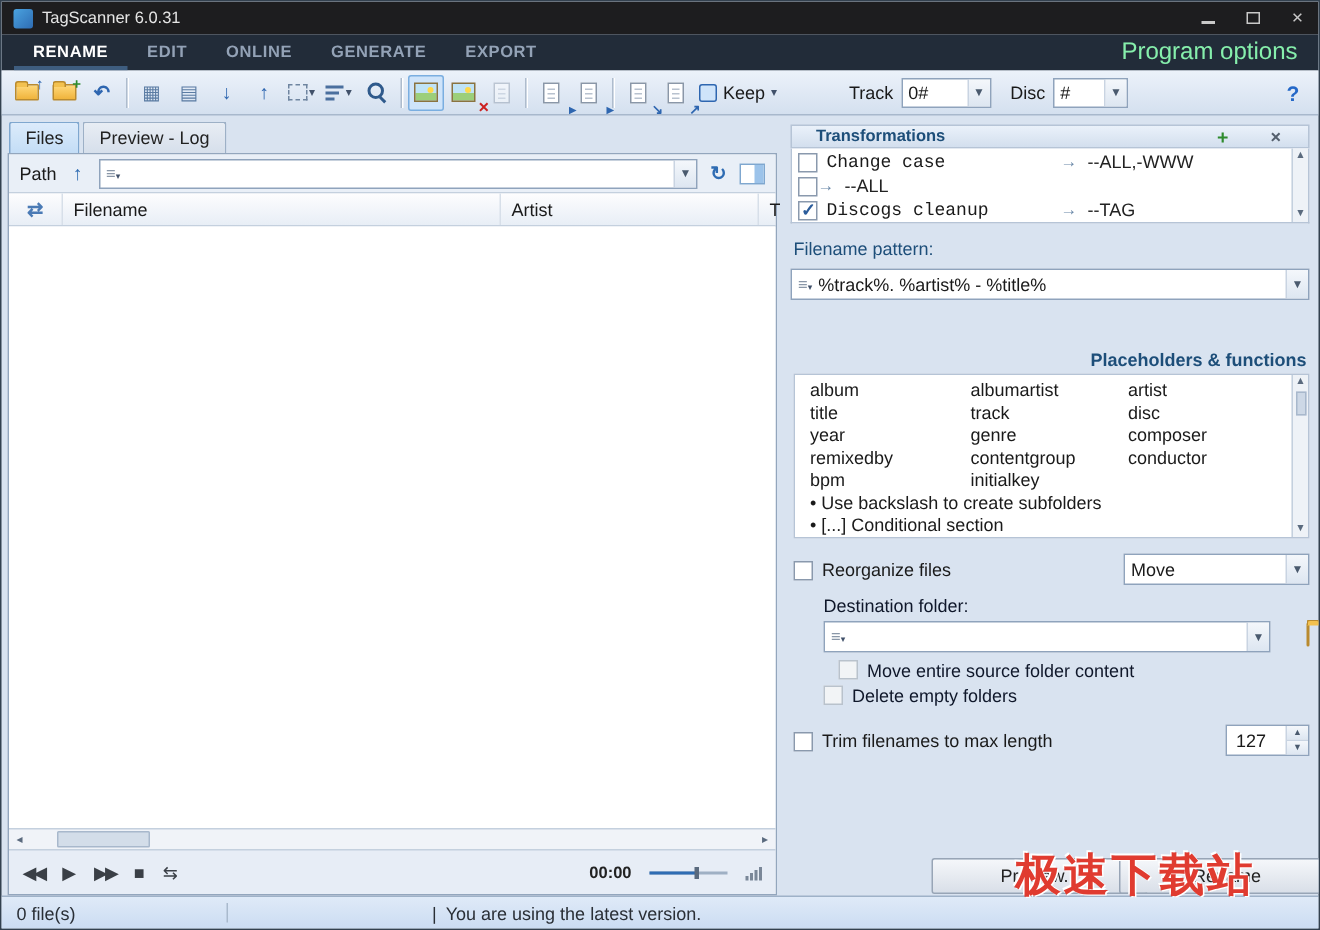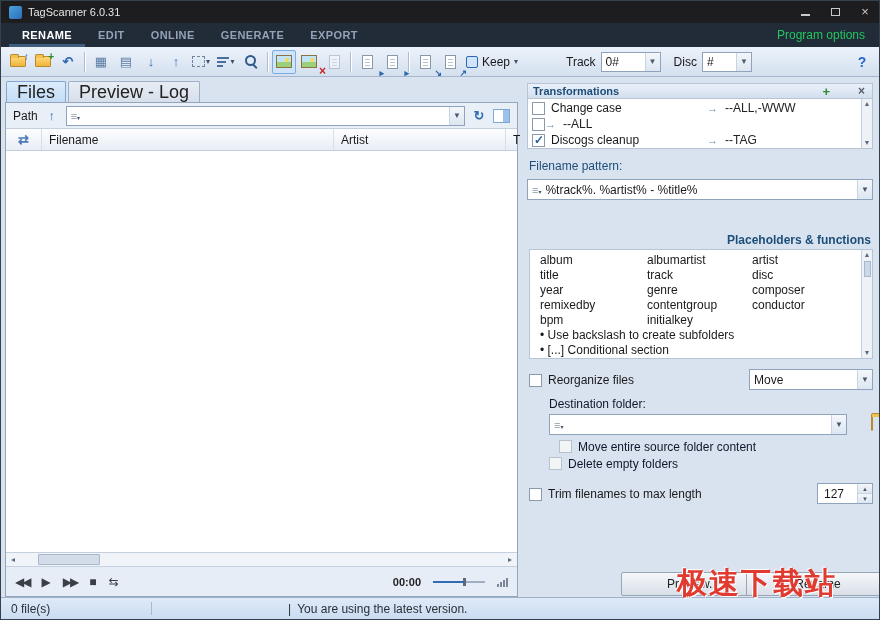--- a/index.html
+++ b/index.html
@@ -16,22 +16,22 @@
   .wc-min-bar { width:9px; height:2px; background:#c9c9c9; margin-top:6px; }
   .wc-max-box { width:9px; height:8px; border:1px solid #c9c9c9; }
   .wc-close-x { font-size:13px; line-height:12px; }
 
   
   .menubar { position:absolute; left:0; top:22px; right:0; height:24px; background:#222c39;
              display:flex; align-items:stretch; padding-left:8px; font-size:11px; font-weight:bold;
              letter-spacing:.4px; color:#93a2b6; }
   .menu-item { padding:0 13px; display:flex; align-items:center; }
   .menu-item.active { color:#fff; box-shadow:inset 0 -3px 0 #3e5d7f; }
-  .program-options { margin-left:auto; font-weight:normal; letter-spacing:0; font-size:12px;
-                     color:#22c55e; padding:0 14px; display:flex; align-items:center; }
+  .program-options { margin-left:auto; font-weight:normal; letter-spacing:0; font-size:16px;
+                     color:#86efac; padding:0 14px; display:flex; align-items:center; }
 
   
   .toolbar { position:absolute; left:0; top:46px; right:0; height:30px;
              background:linear-gradient(#ecf2fa,#d4e0ef); border-bottom:1px solid #a8b8cc;
              display:flex; align-items:center; padding:0 5px; gap:1px; }
   .tbtn { min-width:24px; height:24px; display:flex; align-items:center; justify-content:center;
           border-radius:2px; gap:1px; }
   .tbtn.active { background:#cfe4fa; border:1px solid #7aaee0; }
   .tbtn.disabled { opacity:.45; }
   .tsep { width:1px; height:20px; background:#aebccd; box-shadow:1px 0 0 #fff; margin:0 3px; }
@@ -78,21 +78,21 @@
   .combo-btn { margin-left:auto; width:15px; align-self:stretch; display:flex; align-items:center;
                justify-content:center; color:#4a5a6e; font-size:8px; border-left:1px solid #c9d4e2;
                background:linear-gradient(#f4f7fb,#dde6f1); }
   .filter-glyph { color:#8a97a8; font-size:11px; padding-left:4px; white-space:nowrap; }
   .filter-glyph .chev { font-size:6px; }
 
   
   .left-panel { position:absolute; left:4px; top:80px; width:513px; height:516px;
                 display:flex; flex-direction:column; }
   .left-tabs { height:21px; display:flex; gap:2px; padding-left:1px; }
-  .tab { padding:0 10px; display:flex; align-items:center; font-size:18px;
+  .tab { padding:0 10px; display:flex; align-items:center; font-size:12px;
          background:linear-gradient(#e8edf4,#d6dfeb); border:1px solid #9db0c6; border-bottom:none;
          border-radius:2px 2px 0 0; color:#222; }
   .tab.active { background:linear-gradient(#dcebfb,#c3ddf6); border-color:#7fa7cf; }
   .left-body { flex:1; border:1px solid #93a6bd; background:#fff; display:flex; flex-direction:column; }
 
   .path-row { height:26px; background:#e9eff7; border-bottom:1px solid #c4d0de; display:flex;
               align-items:center; padding:0 7px; gap:5px; flex:0 0 auto; }
   .path-row .tool-glyph { color:#2f6cb3; font-weight:bold; font-size:13px; width:18px; text-align:center; }
   .path-combo { flex:1; }
   .ic-sidepanel { width:17px; height:14px; border:1px solid #7fa7cf; background:#fff; position:relative; }
@@ -129,30 +129,30 @@
   .ic-bars { display:flex; align-items:flex-end; gap:1px; height:11px; }
   .ic-bars i { display:block; width:2px; background:#7a8798; }
   .ic-bars i:nth-child(1){height:3px;} .ic-bars i:nth-child(2){height:5px;}
   .ic-bars i:nth-child(3){height:7px;} .ic-bars i:nth-child(4){height:9px;}
 
   
   .right-panel { position:absolute; left:526px; top:82px; width:346px; height:514px; font-size:12px; }
 
   .trans-header { position:absolute; left:0; top:0; right:0; height:16px;
                   background:linear-gradient(#eaf1fa,#d3dfee); border:1px solid #b6c4d6;
-                  display:flex; align-items:center; padding:0 5px; }
+                  display:flex; align-items:center; padding:0 16px; }
   .sect-title { font-weight:bold; font-size:11px; color:#1d4e79; }
   .plus-glyph { margin-left:auto; color:#2e8b2e; font-weight:bold; font-size:13px; line-height:1; }
   .close-glyph { margin-left:28px; color:#55606e; font-weight:bold; font-size:12px; line-height:1; padding-right:2px; }
 
   .trans-list { position:absolute; left:0; top:16px; right:0; height:50px; background:#fff;
                 border:1px solid #b6c4d6; border-top:none; display:flex; }
   .trans-rows { flex:1; padding-top:1px; }
   .trans-row { height:16px; display:flex; align-items:center; padding-left:4px; }
-  .trans-label { margin-left:6px; width:156px; }
+  .trans-label { margin-left:6px; width:156px;font-family:Liberation Mono, monospace; }
   .trans-arrow { color:#6a88a8; font-size:11px; width:18px; }
   .trans-value { color:#222; }
 
   .cb { width:13px; height:13px; border:1px solid #8a99ad; background:#fff; position:relative;
         flex:0 0 13px; }
   .cb.on::after { content:"✓"; position:absolute; left:1px; top:-2px; font-size:12px; font-weight:bold;
                   color:#2c5d9c; }
   .cb.disabled { border-color:#b9c2cc; background:#f2f4f6; }
 
   .vscroll { width:11px; background:#eef2f7; border-left:1px solid #c4d0de; display:flex;

